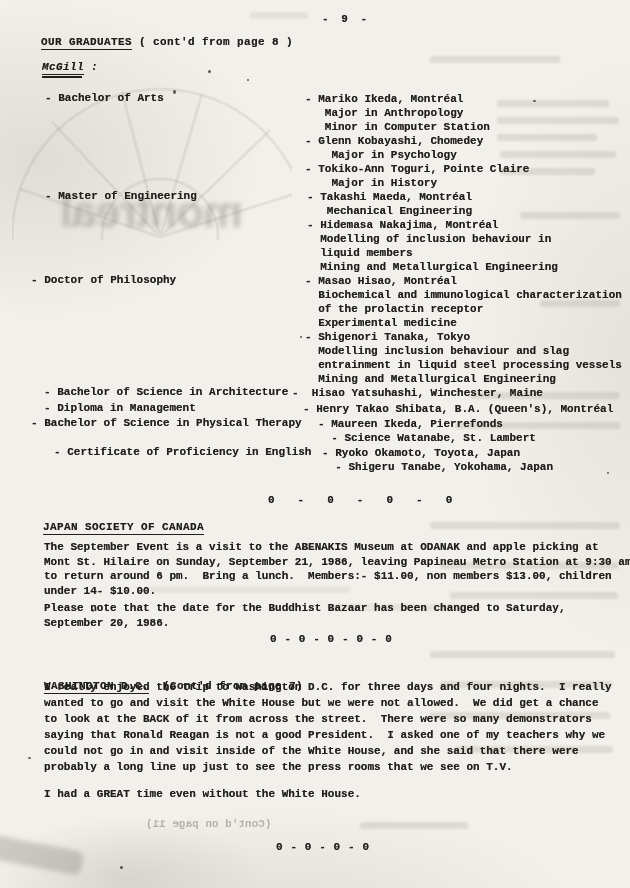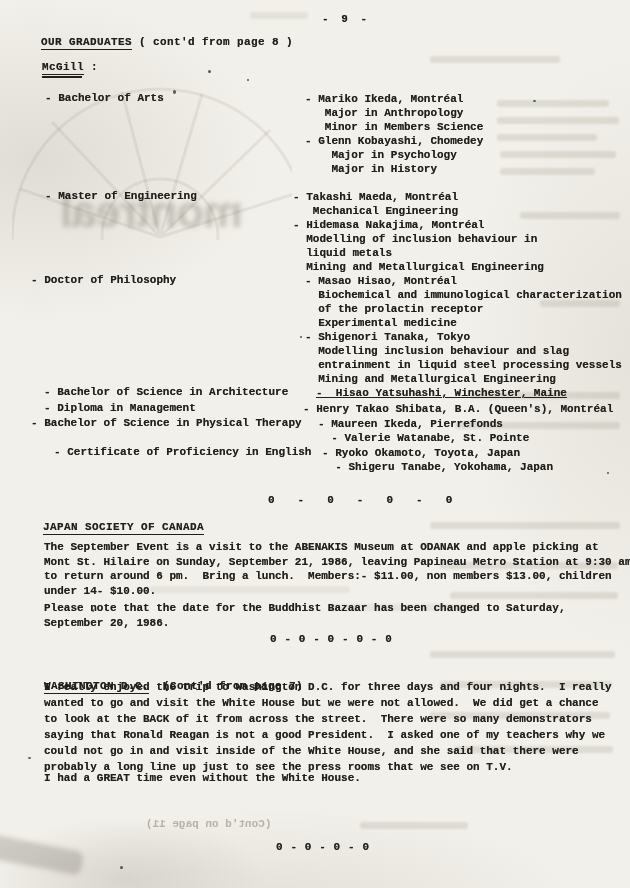--- a/index.html
+++ b/index.html
@@ -13,42 +13,42 @@
       #f2f0ea;
     font-family:"Liberation Mono","DejaVu Sans Mono",monospace;
     font-weight:700;color:#201f1c;font-size:11px;
   }
   .t{position:absolute;white-space:pre;text-shadow:0 0 .6px rgba(32,31,28,.65);}
   .u{border-bottom:1.6px solid currentColor;padding-bottom:1px;}
   .u2{position:relative;border-bottom:1.6px solid currentColor;padding-bottom:1px;}
   .u2::after{content:"";position:absolute;left:0;right:2px;bottom:-4px;height:1.6px;background:currentColor;}
   .pageno{left:322px;top:13px;letter-spacing:3px;}
   .h-grads{left:41px;top:36px;letter-spacing:.4px;}
-  .h-mcgill{left:42px;top:61px;letter-spacing:.4px;}
+  .h-mcgill{left:42px;top:61px;letter-spacing:.4px;font-style:italic;}
   
   .grad-rows{position:absolute;left:0;top:92px;width:575px;height:385px;}
   .row{position:absolute;left:0;right:0;}
   .row .degree{position:absolute;top:0;white-space:pre;text-shadow:0 0 .6px rgba(32,31,28,.65);}
   .row .entries{position:absolute;top:0;line-height:14px;white-space:pre;text-shadow:0 0 .6px rgba(32,31,28,.65);}
   .r1{top:0px;}   .r1 .degree{left:45px;} .r1 .entries{left:305px;}
-  .r2{top:98px;}  .r2 .degree{left:45px;} .r2 .entries{left:293px;}
+  .r2{top:98px;}  .r2 .degree{left:45px;} .r2 .entries{left:307px;}
   .r3{top:182px;} .r3 .degree{left:31px;} .r3 .entries{left:305px;}
-  .r4{top:294px;} .r4 .degree{left:44px;} .r4 .entries{left:316px;text-decoration:underline;}
+  .r4{top:294px;} .r4 .degree{left:44px;} .r4 .entries{left:292px;}
   .r5{top:310px;} .r5 .degree{left:44px;} .r5 .entries{left:303px;}
   .r6{top:325px;} .r6 .degree{left:31px;} .r6 .entries{left:318px;}
   .r7{top:354px;} .r7 .degree{left:54px;} .r7 .entries{left:322px;}
   .sep1{left:268px;top:494px;letter-spacing:.8px;}
   .sep2{left:270px;top:633px;letter-spacing:.6px;}
   .sep3{left:276px;top:841px;letter-spacing:.6px;}
   .h-japan{left:43px;top:521px;letter-spacing:.4px;}
   .p-japan1{left:44px;top:540px;line-height:14.7px;}
   .p-japan2{left:44px;top:601px;line-height:14.5px;}
   .h-wash{left:44px;top:680px;letter-spacing:.4px;}
   .p-wash{left:44px;top:679px;line-height:16px;}
-  .closing{left:44px;top:772px;}
+  .closing{left:44px;top:788px;}
   .sig{left:378px;top:810px;line-height:14px;}
   
   .gl{position:absolute;height:7px;border-radius:3px;background:rgba(140,133,121,.20);filter:blur(1.1px);}
   .speck{position:absolute;border-radius:50%;background:rgba(40,38,34,.75);}
   .wheel{position:absolute;left:12px;top:42px;opacity:.8;}
   .ghost-word{position:absolute;left:22px;top:186px;width:260px;text-align:center;
     font-family:"Liberation Sans","DejaVu Sans",sans-serif;font-weight:800;font-size:45px;
     letter-spacing:-1px;color:rgba(124,117,105,.38);transform:scaleX(-1);filter:blur(2.4px);white-space:pre;}
   .ghost-contd{position:absolute;left:146px;top:818px;font-size:11px;color:rgba(124,117,105,.5);
     transform:scaleX(-1);filter:blur(.5px);white-space:pre;}
@@ -105,46 +105,46 @@
 
   <div class="t pageno">- 9 -</div>
 
   <div class="t h-grads"><span class="u">OUR GRADUATES</span><span> ( cont'd from page 8 )</span></div>
 
   <div class="t h-mcgill"><span class="u2">McGill</span><span> :</span></div>
 
   <div class="grad-rows" id="gradRows">
   <div class="row r1">
     <div class="degree">- Bachelor of Arts</div>
-    <div class="entries"><div>- Mariko Ikeda, Montréal</div><div>   Major in Anthropology</div><div>   Minor in Members Science</div><div>- Glenn Kobayashi, Chomedey</div><div>    Major in Psychology</div><div>    Major in History</div></div>
+    <div class="entries"><div>- Mariko Ikeda, Montréal</div><div>   Major in Anthropology</div><div>   Minor in Computer Station</div><div>- Glenn Kobayashi, Chomedey</div><div>    Major in Psychology</div><div>- Tokiko-Ann Toguri, Pointe Claire</div><div>    Major in History</div></div>
   </div>
 
   <div class="row r2">
     <div class="degree">- Master of Engineering</div>
-    <div class="entries"><div>- Takashi Maeda, Montréal</div><div>   Mechanical Engineering</div><div>- Hidemasa Nakajima, Montréal</div><div>  Modelling of inclusion behaviour in</div><div>  liquid metals</div><div>  Mining and Metallurgical Engineering</div></div>
+    <div class="entries"><div>- Takashi Maeda, Montréal</div><div>   Mechanical Engineering</div><div>- Hidemasa Nakajima, Montréal</div><div>  Modelling of inclusion behaviour in</div><div>  liquid members</div><div>  Mining and Metallurgical Engineering</div></div>
   </div>
 
   <div class="row r3">
     <div class="degree">- Doctor of Philosophy</div>
     <div class="entries"><div>- Masao Hisao, Montréal</div><div>  Biochemical and immunological characterization</div><div>  of the prolactin receptor</div><div>  Experimental medicine</div><div>- Shigenori Tanaka, Tokyo</div><div>  Modelling inclusion behaviour and slag</div><div>  entrainment in liquid steel processing vessels</div><div>  Mining and Metallurgical Engineering</div></div>
   </div>
 
   <div class="row r4">
     <div class="degree">- Bachelor of Science in Architecture</div>
     <div class="entries"><div>-  Hisao Yatsuhashi, Winchester, Maine</div></div>
   </div>
 
   <div class="row r5">
     <div class="degree">- Diploma in Management</div>
     <div class="entries"><div>- Henry Takao Shibata, B.A. (Queen's), Montréal</div></div>
   </div>
 
   <div class="row r6">
     <div class="degree">- Bachelor of Science in Physical Therapy</div>
-    <div class="entries"><div>- Maureen Ikeda, Pierrefonds</div><div>  - Valerie Watanabe, St. Pointe</div></div>
+    <div class="entries"><div>- Maureen Ikeda, Pierrefonds</div><div>  - Science Watanabe, St. Lambert</div></div>
   </div>
 
   <div class="row r7">
     <div class="degree">- Certificate of Proficiency in English</div>
     <div class="entries"><div>- Ryoko Okamoto, Toyota, Japan</div><div>  - Shigeru Tanabe, Yokohama, Japan</div></div>
   </div>
 </div>
 
   <div class="t sep1">0   -   0   -   0   -   0</div>
 

